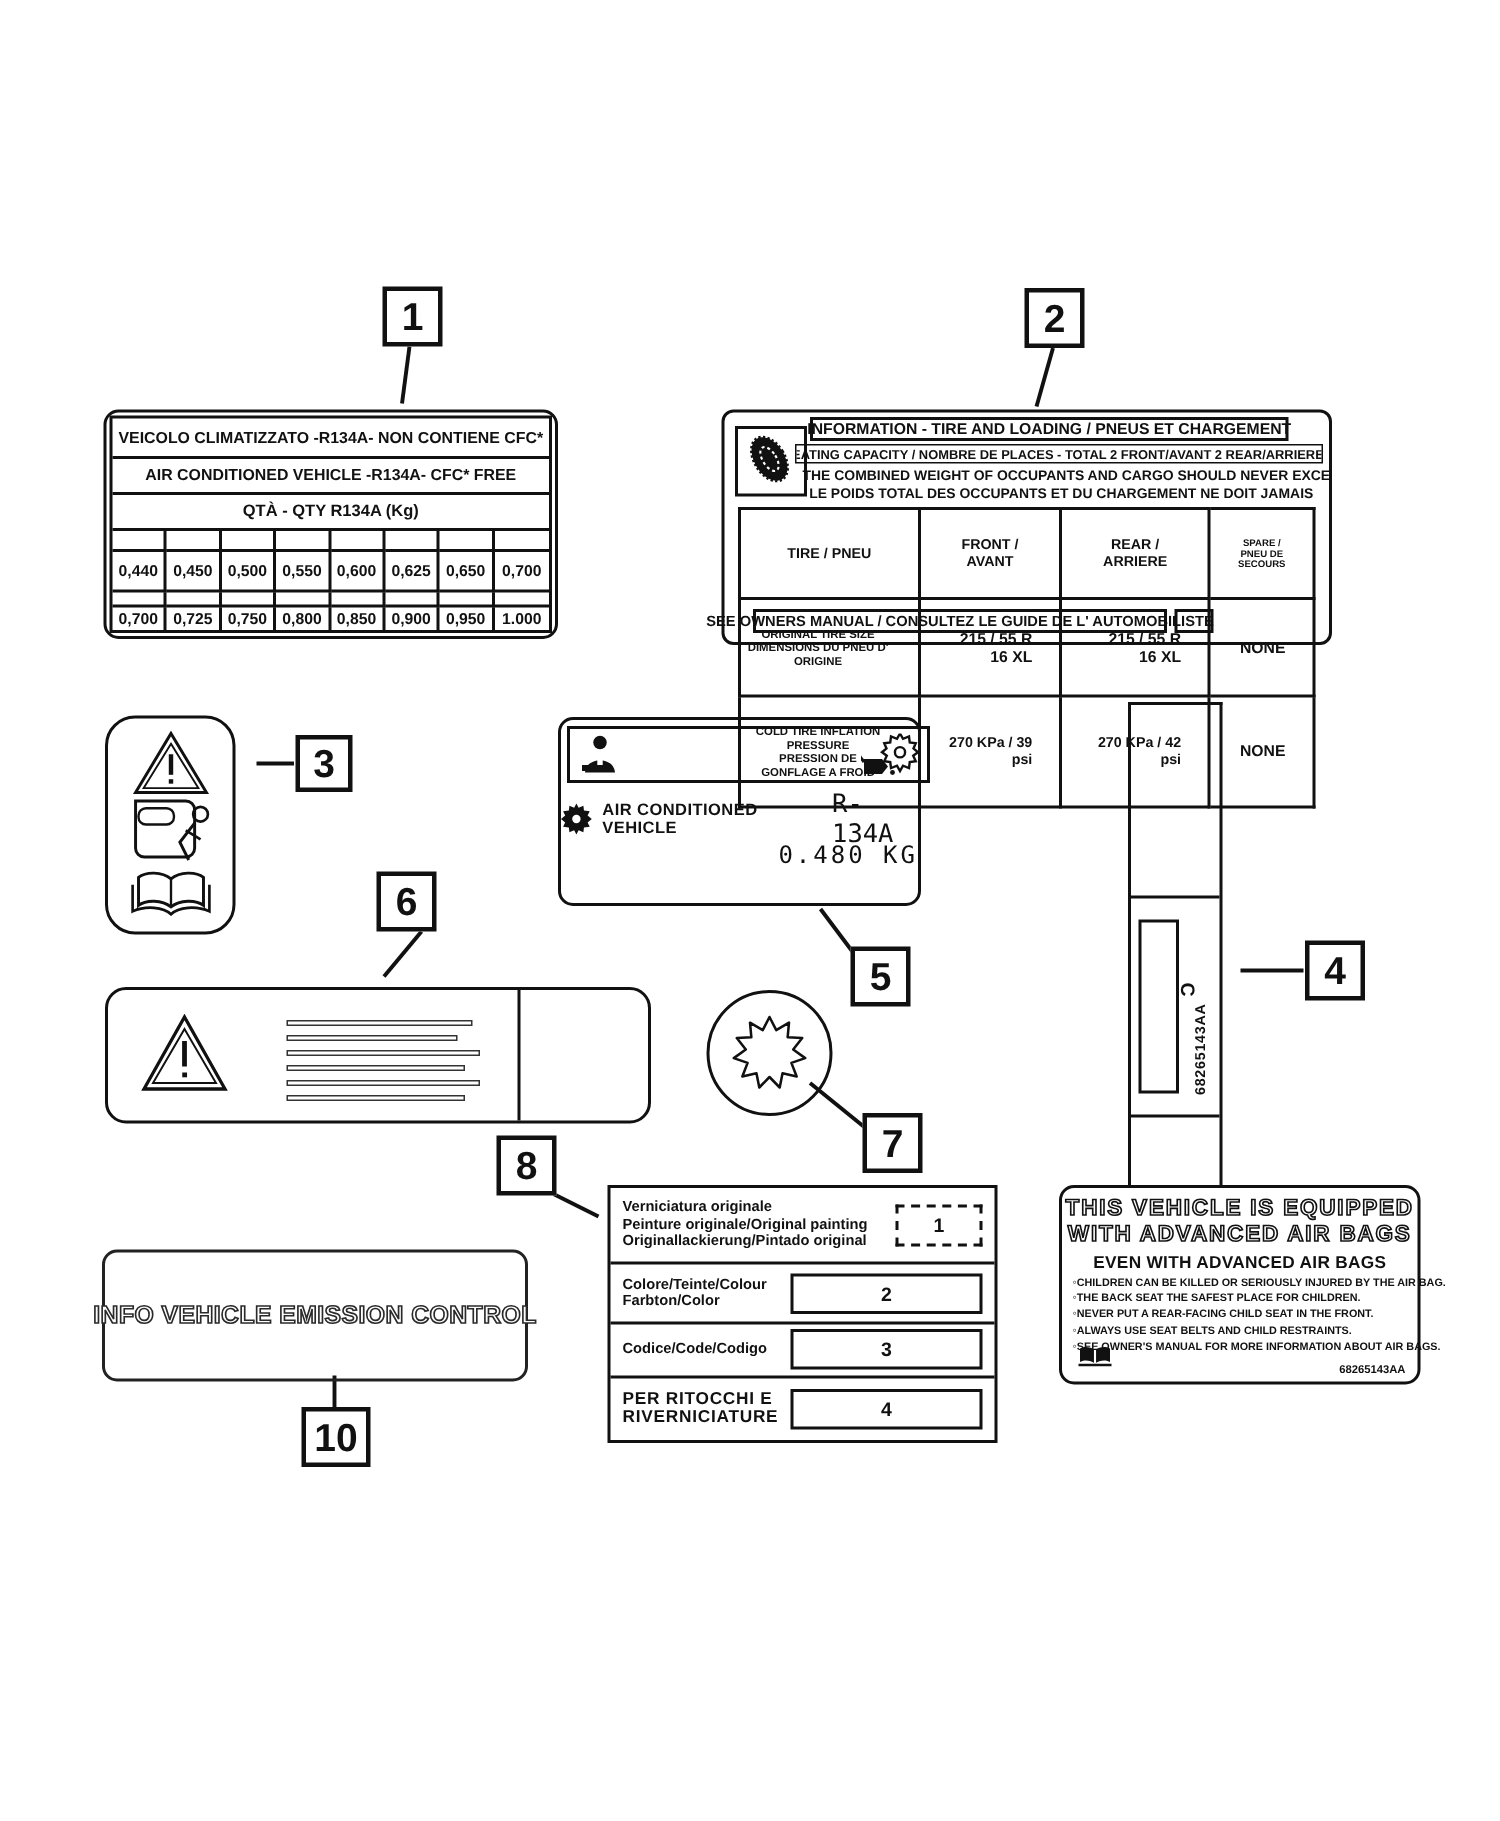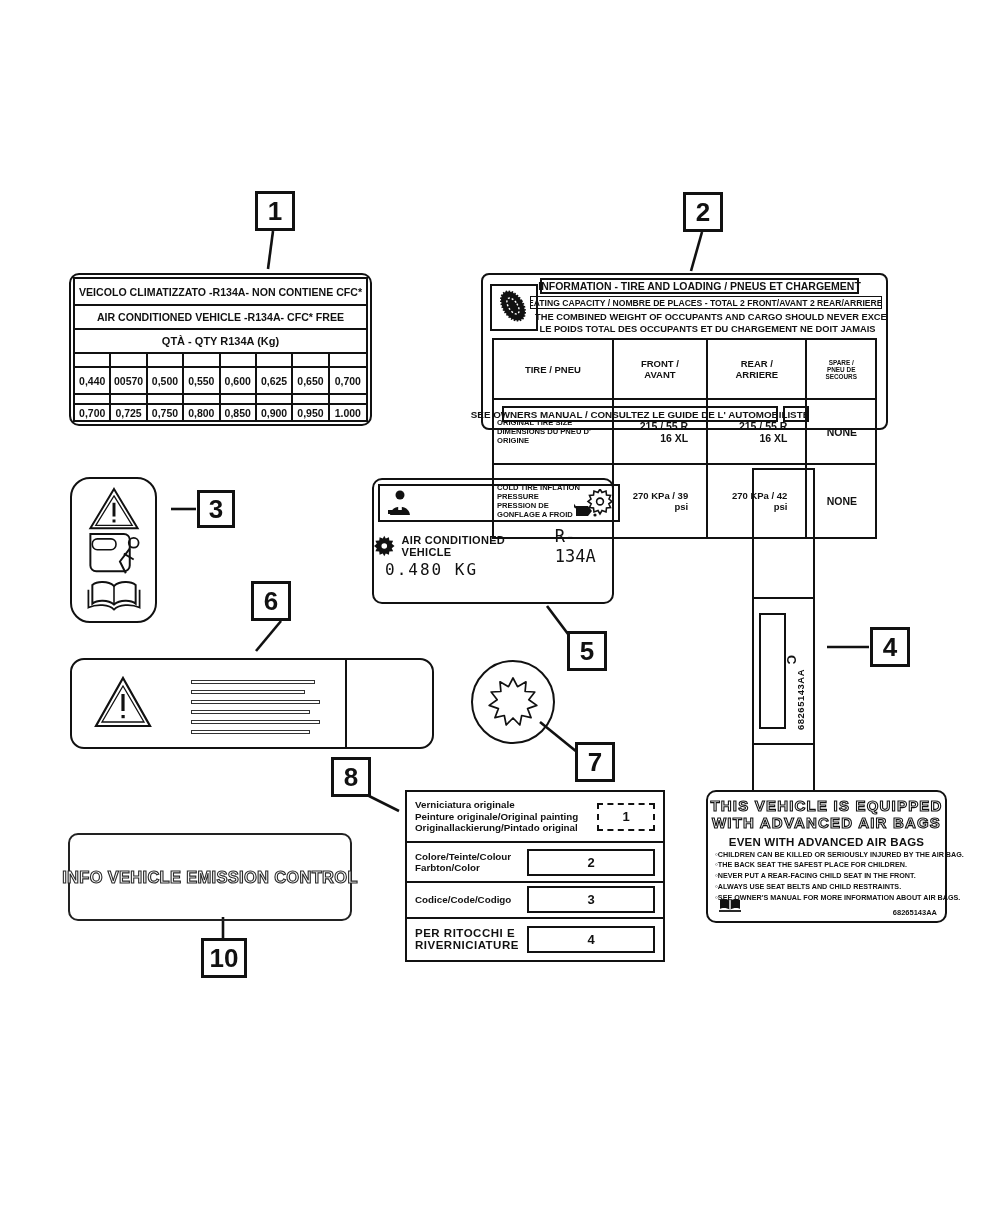--- a/index.html
+++ b/index.html
@@ -26,38 +26,38 @@
   .l2 .h1{position:absolute;left:57px;top:3px;width:319px;height:16px;border:2px solid #111;
           display:flex;align-items:center;justify-content:center;font-weight:bold;font-size:10.5px;white-space:nowrap;box-sizing:border-box;}
   .l2 .h2{position:absolute;left:47px;top:21px;width:352px;height:13px;border:1.5px solid #111;
           display:flex;align-items:center;justify-content:center;font-weight:bold;font-size:8.6px;
           white-space:nowrap;box-sizing:border-box;overflow:hidden;}
   .l2 .wl{position:absolute;left:52px;width:345px;text-align:center;font-weight:bold;font-size:9.3px;white-space:nowrap;}
   .l2 table{position:absolute;left:9px;top:63px;width:385px;border-collapse:collapse;}
   .l2 th,.l2 td{border:2px solid #111;padding:18px;text-align:center;font-weight:bold;}
   .l2 th{font-size:9.5px;height:15px;}
   .l2 th.sp{font-size:6.4px;}
-  .l2 td.nm{font-size:7.6px;line-height:9px;text-align:left;padding-left:3px;}
+  .l2 td.nm{font-size:7.6px;line-height:9px;text-align:center;padding-left:3px;}
   .l2 td.val{font-size:10.5px;text-align:right;}
   .l2 tr.r{height:25px;}
   .l2 .foot{position:absolute;left:19px;top:131px;width:276px;height:16px;border:2px solid #111;
             display:flex;align-items:center;justify-content:center;font-weight:bold;font-size:9.8px;
             white-space:nowrap;box-sizing:border-box;}
   .l2 .blank{position:absolute;left:300px;top:131px;width:26px;height:16px;border:2px solid #111;box-sizing:border-box;}
   
   .l3{position:absolute;left:70px;top:477px;width:87px;height:146px;border:2px solid #111;border-radius:20px;
       display:flex;flex-direction:column;align-items:center;justify-content:space-between;padding:8px 0;box-sizing:border-box;}
   
   .l5{position:absolute;left:372px;top:478px;width:238px;height:122px;border:2px solid #111;border-radius:10px;}
   .l5 .strip{position:absolute;left:4px;top:4px;width:226px;height:34px;border:2px solid #111;
              display:flex;align-items:center;justify-content:space-between;padding:0 6px;}
   .l5 .row{position:absolute;left:0;top:46px;width:100%;display:flex;align-items:center;justify-content:center;gap:7px;}
   .l5 .acv{font-weight:bold;font-size:11px;letter-spacing:.3px;}
   .l5 .ref{font-size:17px;font-family:"DejaVu Sans Mono",monospace;}
-  .l5 .qty{position:absolute;left:11px;top:80px;width:100%;text-align:left;font-size:16px;
+  .l5 .qty{position:absolute;left:0;top:80px;width:100%;text-align:right;font-size:16px;
            font-family:"DejaVu Sans Mono",monospace;letter-spacing:2px;}
   
   .l4{position:absolute;left:752px;top:468px;width:63px;height:322px;border:2px solid #111;border-bottom:none;box-sizing:border-box;}
   .l4 .hline{position:absolute;left:0;width:100%;height:2px;background:#111;}
   .l4 .irect{position:absolute;left:5px;top:143px;width:23px;height:112px;border:2px solid #111;}
   .l4 .vglyph{position:absolute;left:30px;top:185px;writing-mode:vertical-rl;font-size:13px;font-weight:bold;}
   .l4 .vnum{position:absolute;left:41px;top:140px;height:120px;writing-mode:vertical-rl;transform:rotate(180deg);
             font-size:9.5px;font-weight:bold;letter-spacing:.5px;}
   .ab{position:absolute;left:706px;top:790px;width:241px;height:133px;border:2px solid #111;border-radius:10px;box-sizing:border-box;}
   .ab .t{width:100%;text-align:center;font-weight:800;font-size:15px;line-height:17px;letter-spacing:1.2px;
@@ -130,21 +130,21 @@
       <div class="grid">
         <div class="cell"></div>
           <div class="cell"></div>
           <div class="cell"></div>
           <div class="cell"></div>
           <div class="cell"></div>
           <div class="cell"></div>
           <div class="cell"></div>
           <div class="cell lastc"></div>
         <div class="cell">0,440</div>
-        <div class="cell">00570</div>
+        <div class="cell">0,450</div>
         <div class="cell">0,500</div>
         <div class="cell">0,550</div>
         <div class="cell">0,600</div>
         <div class="cell">0,625</div>
         <div class="cell">0,650</div>
         <div class="cell lastc">0,700</div>
         <div class="cell"></div>
           <div class="cell"></div>
           <div class="cell"></div>
           <div class="cell"></div>

